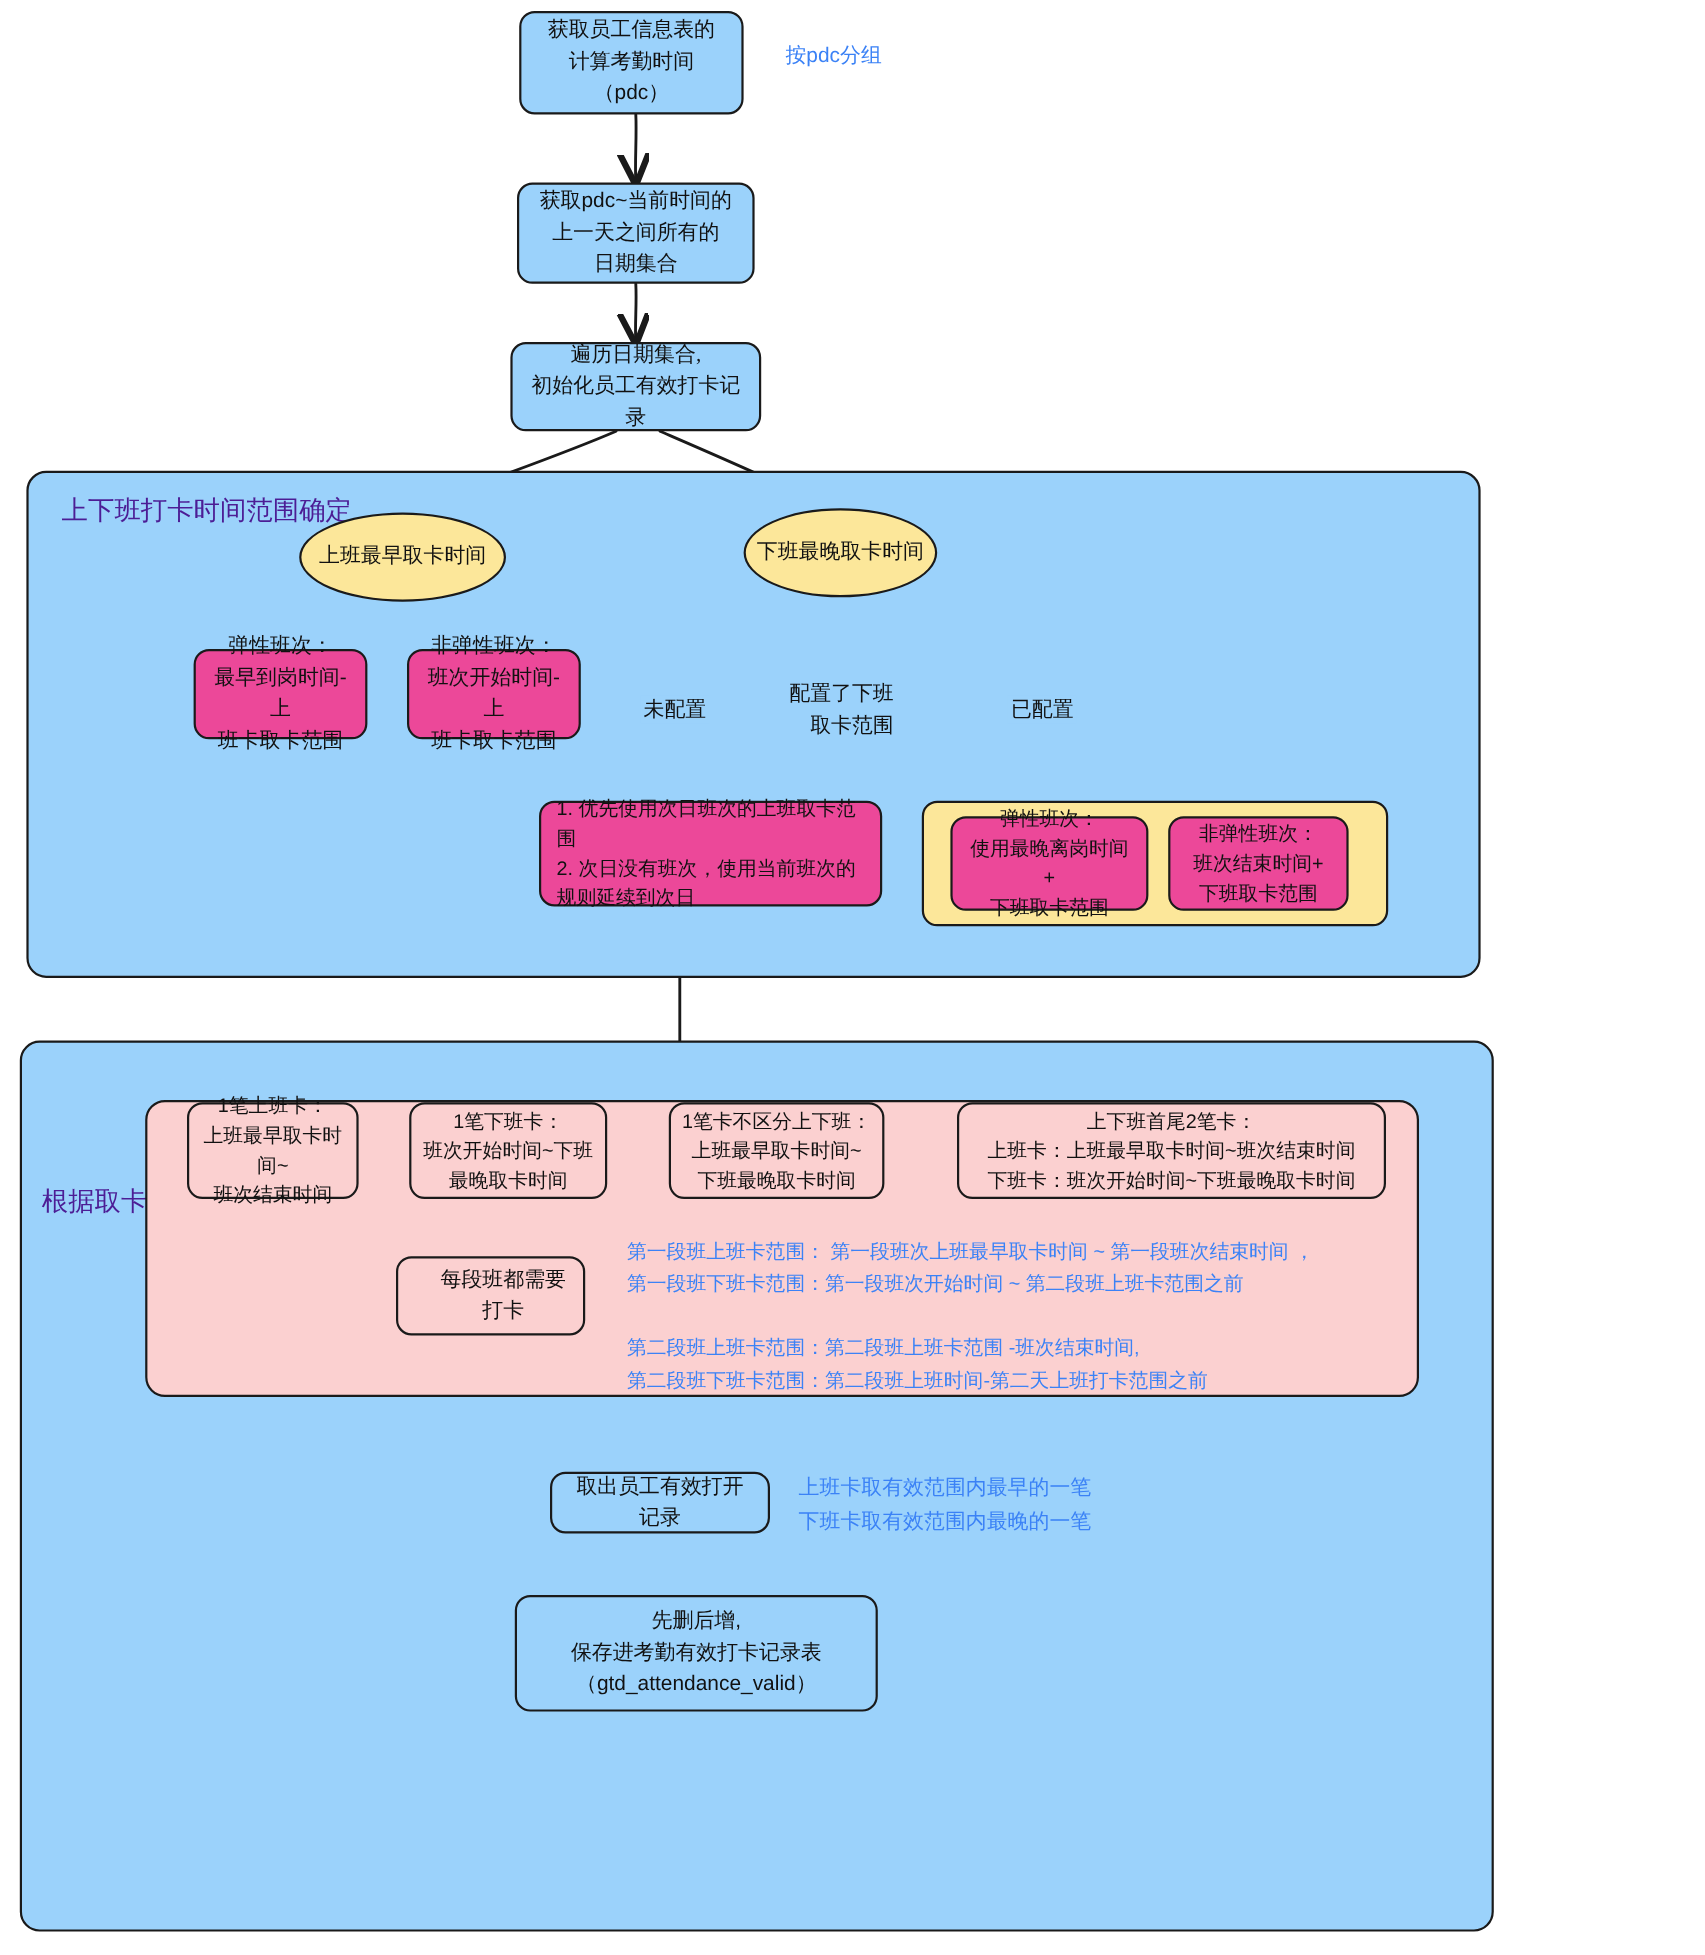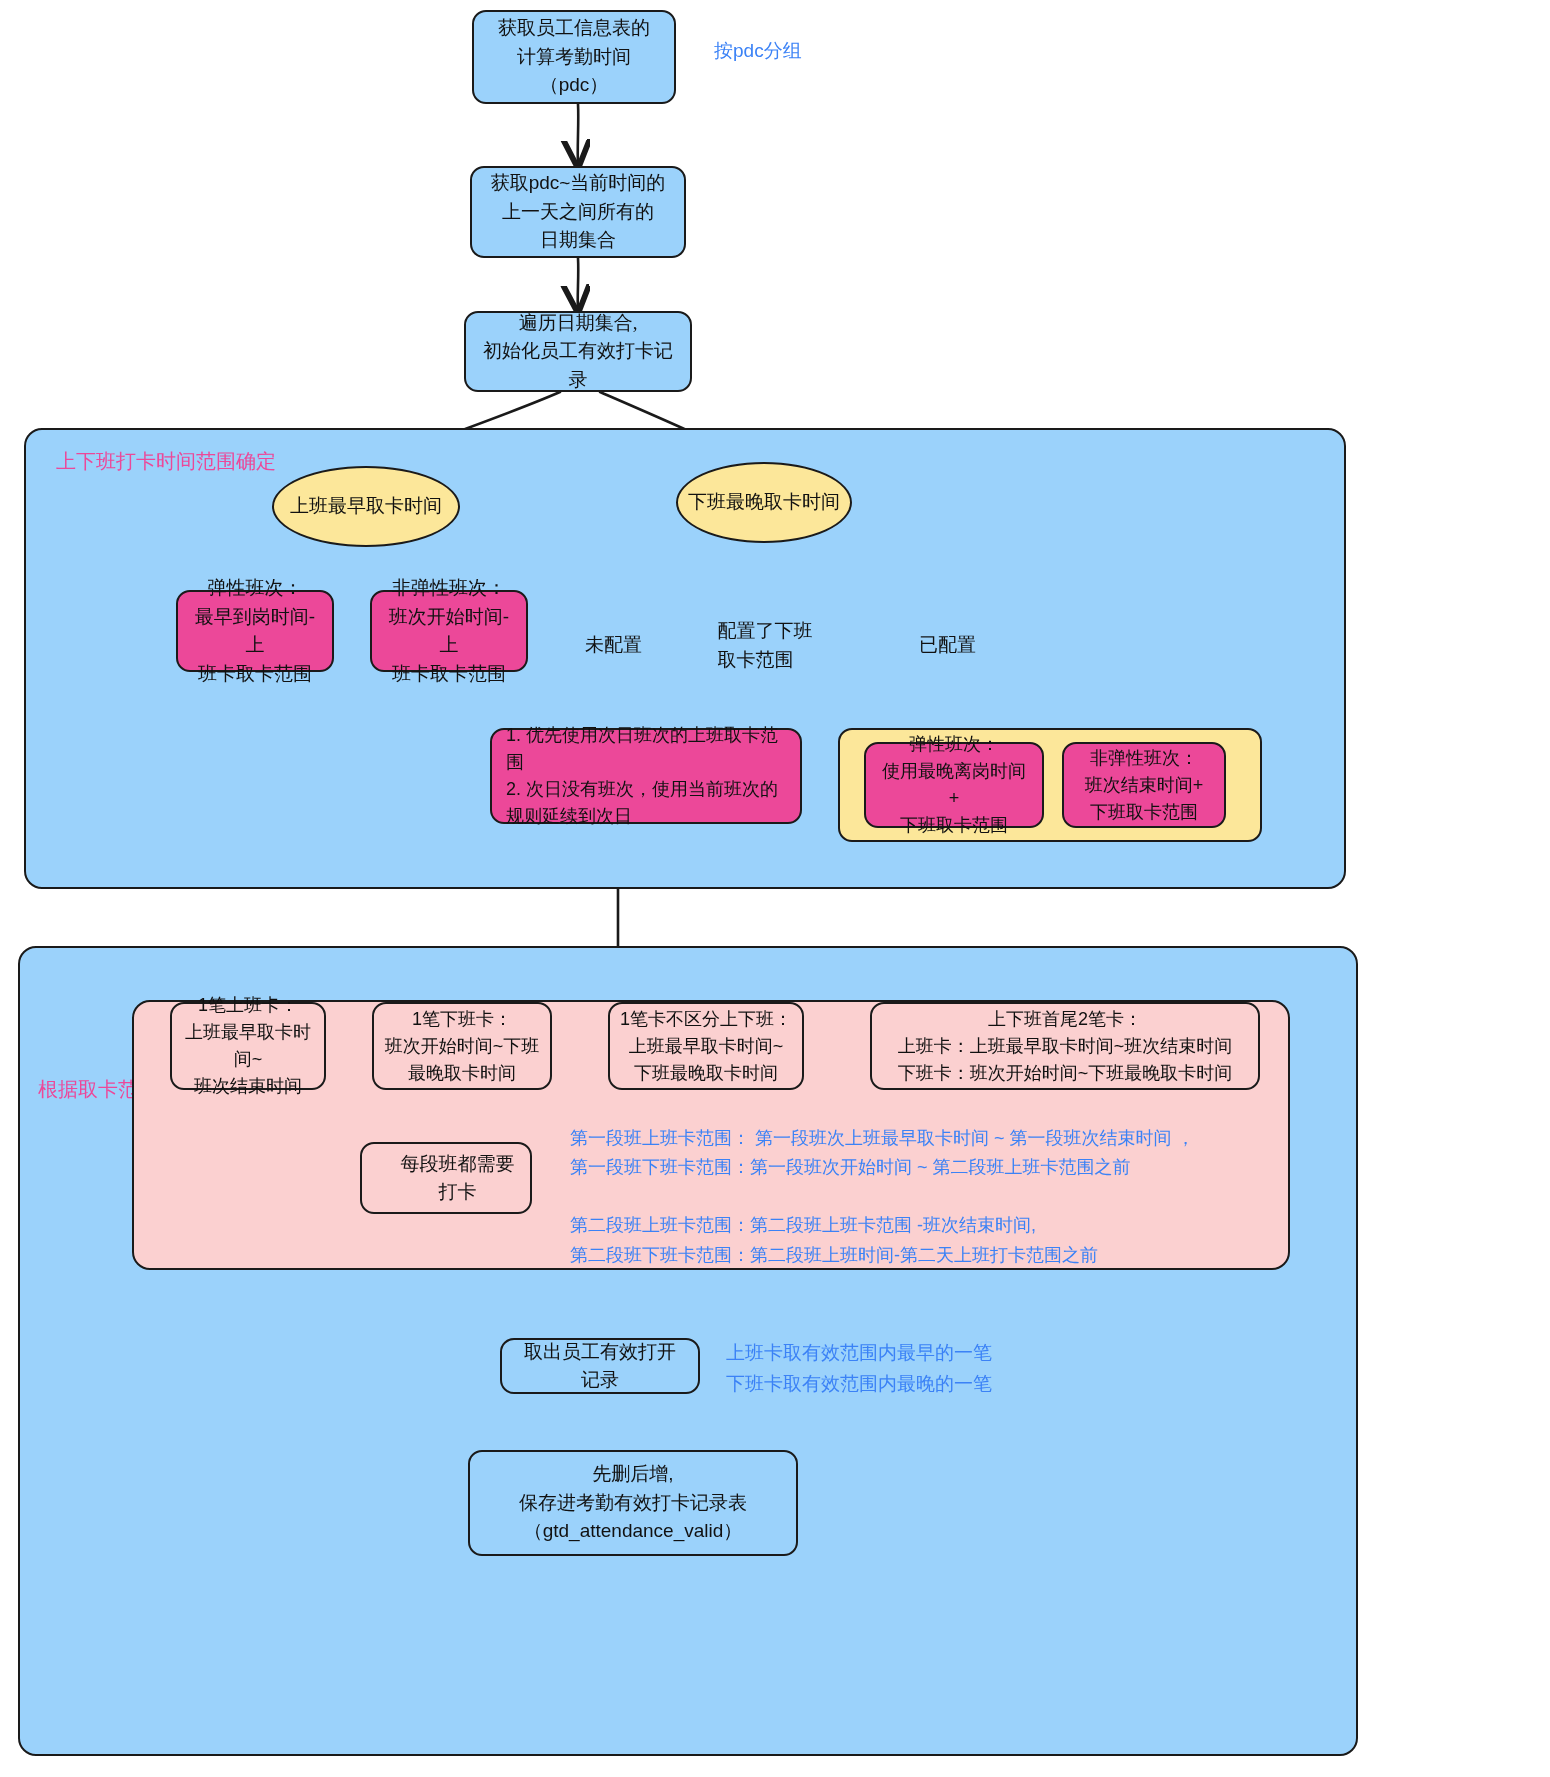--- a/index.html
+++ b/index.html
@@ -9,28 +9,28 @@
   svg#wires{position:absolute;left:0;top:0;width:1550px;height:1777px;overflow:visible;}
 
   .node{position:absolute;box-sizing:border-box;display:flex;align-items:center;
         justify-content:center;text-align:center;border:2.5px solid #1a1a1a;
         color:#111;line-height:1.5;white-space:pre-line;}
   .blue{background:#9bd2fb;border-radius:14px;font-size:19px;padding:10px 14px;}
   .yellow{background:#ec4899;border-radius:14px;font-size:19px;padding:8px 12px;}
   .pinkbox{background:#fbd0d0;border-radius:14px;font-size:19px;padding:8px 10px;}
   .ellipse{background:#fce79a;border-radius:50%;font-size:19px;}
   .diamond-label{position:absolute;left:0;top:0;width:100%;height:100%;
-     display:flex;align-items:center;justify-content:center;text-align:left;
+     display:flex;align-items:center;justify-content:center;text-align:right;
      font-size:19px;white-space:pre-line;line-height:1.5;color:#111;}
 
   .container{position:absolute;box-sizing:border-box;border:2.5px solid #1a1a1a;border-radius:18px;}
   .c-blue{background:#9bd2fb;}
   .c-pink{background:#fbd0d0;}
   .c-yellow{background:#fce79a;}
-  .ctitle{position:absolute;font-size:20px;color:#ec4899;white-space:pre;}
+  .ctitle{position:absolute;font-size:24px;color:#4c1d95;white-space:pre;}
 
   .freetext{position:absolute;font-size:19px;color:#3b82f6;white-space:pre-line;line-height:1.62;}
   .edgelabel{position:absolute;font-size:19px;color:#111;background:transparent;white-space:pre;}
   .ltext{text-align:left;justify-content:flex-start;}
 </style>
 </head>
 <body>
 
 <div id="stage">
 

